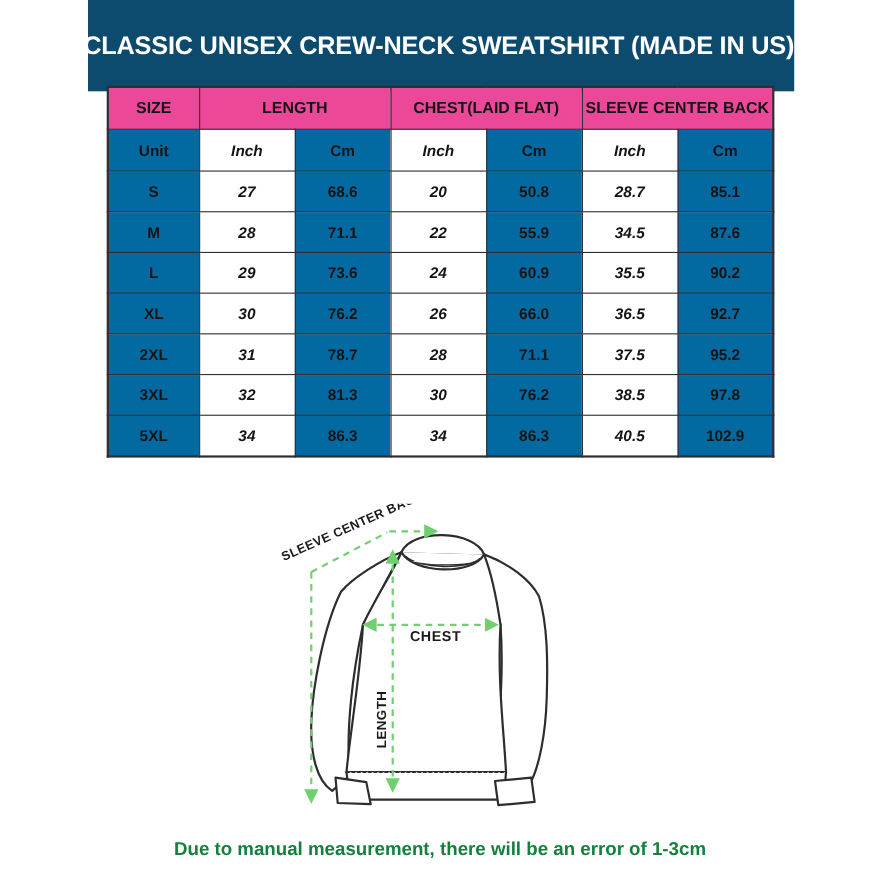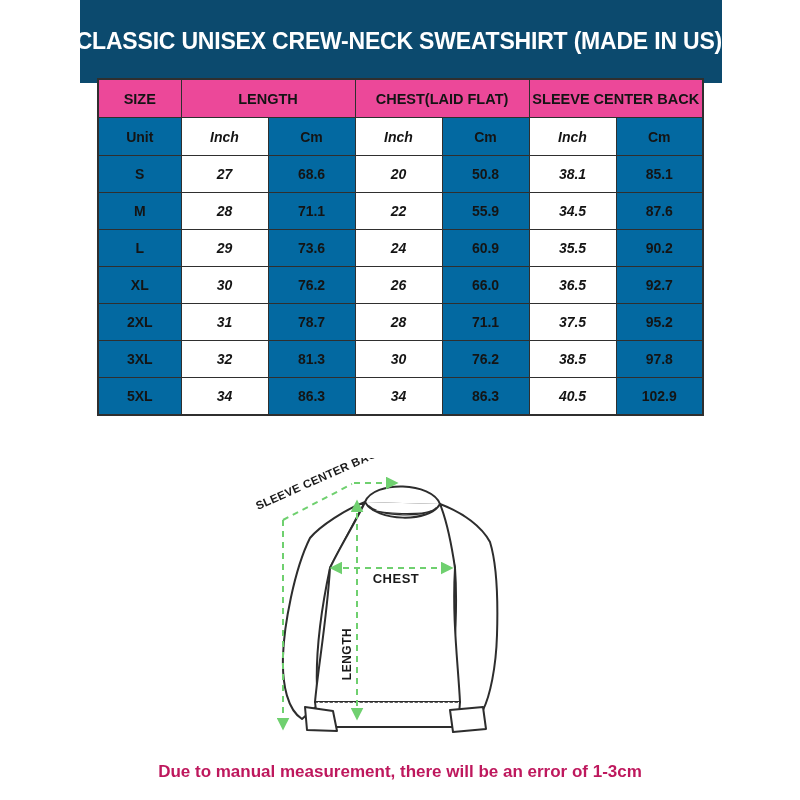--- a/index.html
+++ b/index.html
@@ -23,21 +23,21 @@
     padding:0;color:#141414;font-weight:bold;font-size:14px;
   }
   tr.group-row th{height:37px;background:#ec4899;font-size:14.5px;}
   tr.unit-row td{height:37px;}
   tr.data-row td{height:36px;}
   td.shade{background:#0369a1;}
   td.plain{background:#ffffff;font-style:italic;}
   .diagram{position:absolute;left:228px;top:458px;}
   .note{
     position:absolute;left:0;top:762px;width:800px;text-align:center;
-    color:#be185d;font-weight:bold;font-size:17px;
+    color:#15803d;font-weight:bold;font-size:17px;
   }
 </style>
 </head>
 <body>
 
 <div class="banner">
   <span class="title">CLASSIC UNISEX CREW-NECK SWEATSHIRT (MADE IN US)</span>
 </div>
 
 <table class="size-table">
@@ -65,21 +65,21 @@
     <td class="shade">Cm</td>
     <td class="plain">Inch</td>
     <td class="shade">Cm</td>
   </tr>
   <tr class="data-row">
     <td class="shade">S</td>
     <td class="plain">27</td>
     <td class="shade">68.6</td>
     <td class="plain">20</td>
     <td class="shade">50.8</td>
-    <td class="plain">38.1</td>
+    <td class="plain">28.7</td>
     <td class="shade">85.1</td>
   </tr>
   <tr class="data-row">
     <td class="shade">M</td>
     <td class="plain">28</td>
     <td class="shade">71.1</td>
     <td class="plain">22</td>
     <td class="shade">55.9</td>
     <td class="plain">34.5</td>
     <td class="shade">87.6</td>

